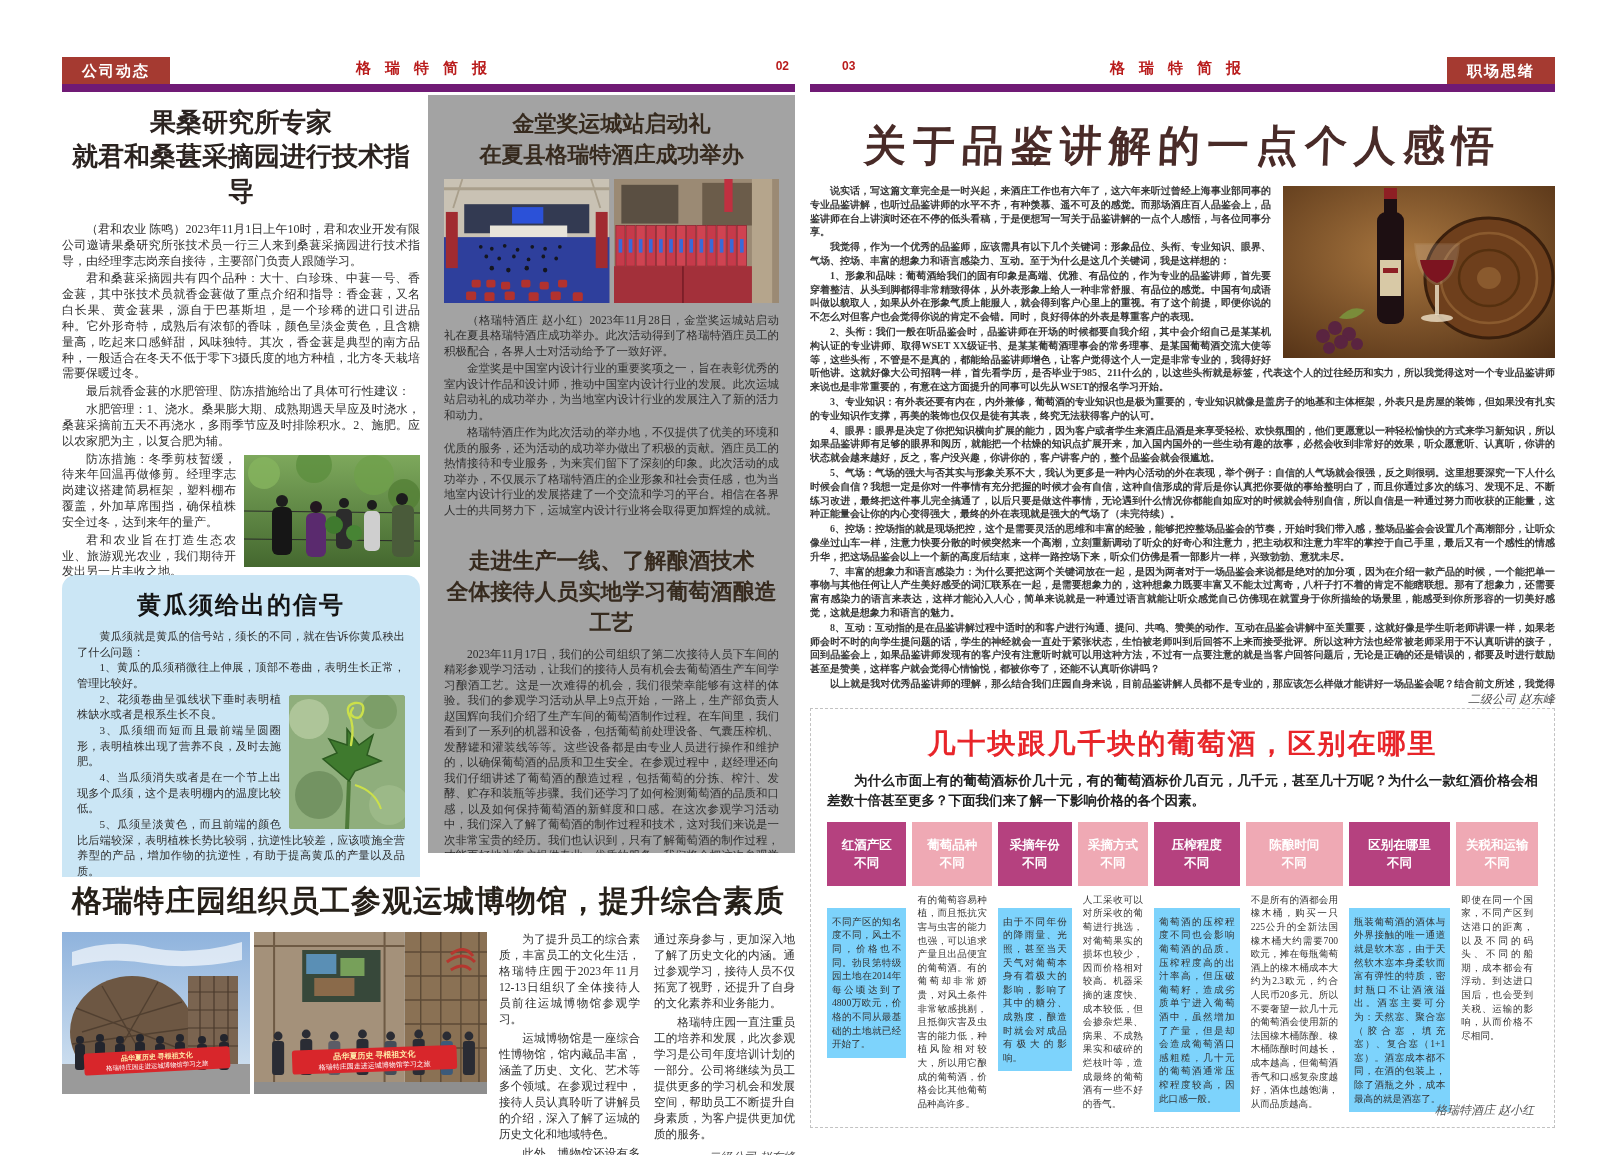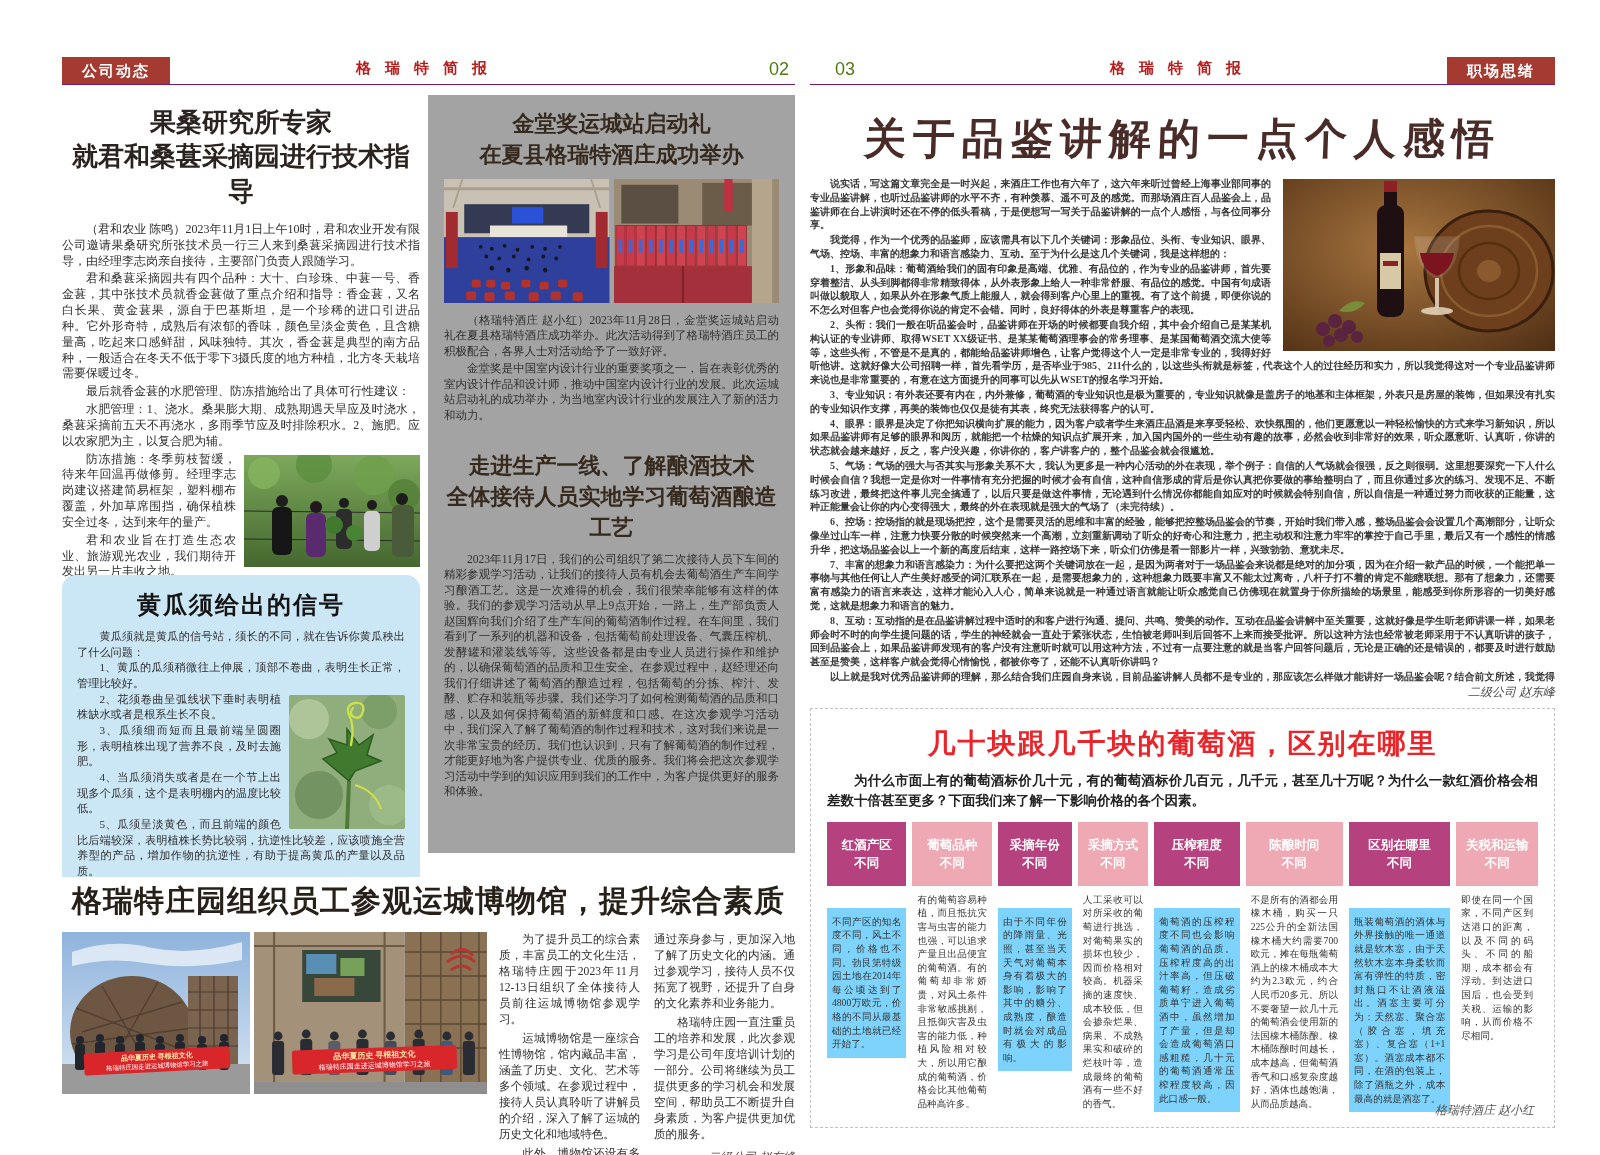--- a/index.html
+++ b/index.html
@@ -3,29 +3,29 @@
 <meta charset="utf-8">
 <style>
   html,body{margin:0;padding:0;background:#ffffff;}
   #sheet{position:relative;width:1600px;height:1155px;background:#fff;overflow:hidden;
          font-family:"Liberation Serif", serif;color:#2f2f2f;}
   .page{position:absolute;top:57px;}
   #page-left{left:62px;width:733px;height:1070px;}
   #page-right{left:810px;width:745px;height:1075px;}
 
   
-  .pageheader{position:relative;height:27px;border-bottom:1px solid #701a75;
+  .pageheader{position:relative;height:27px;border-bottom:8px solid #701a75;
               font-family:"Liberation Sans", sans-serif;}
   .tag{position:absolute;top:0;height:27px;line-height:27px;padding:0 20px;background:#a53a31;
        color:#fff;font-size:15px;font-weight:bold;letter-spacing:2px;}
   .tag.left{left:0;} .tag.right{right:0;}
   .pub{position:absolute;left:0;right:0;text-align:center;top:2px;color:#b91c1c;
        font-size:15px;font-weight:bold;letter-spacing:14px;}
-  .pagenum{position:absolute;top:2px;color:#4d7c0f;font-size:18px;font-weight:normal;}
-  .pagenum.r{right:6px;} .pagenum.l{left:25px;}
+  .pagenum{position:absolute;top:2px;color:#b91c1c;font-size:12px;font-weight:bold;}
+  .pagenum.r{right:6px;} .pagenum.l{left:32px;}
 
   
   p.body{margin:0;text-indent:2em;text-align:justify;}
   .sig{text-align:right;font-size:12px;color:#4a4a4a;margin-top:6px;font-style:italic;}
   .photo{overflow:hidden;background:#888;}
   .photo svg{display:block;width:100%;height:100%;}
 
   
   #col-a{position:absolute;left:0;top:38px;width:358px;}
   .a1-title{font-family:Liberation Sans, sans-serif;font-size:26px;line-height:1.32;
@@ -260,20 +260,21 @@
                   <rect x="137" y="62" width="4" height="14"></rect>
               </g>
               <rect x="0" y="90" width="150" height="38" fill="#a3303a"></rect>
               <line x1="75" y1="90" x2="75" y2="128" stroke="#7c1f28" stroke-width="2"></line>
             </svg>
           </div>
         </div>
         <div class="m-body">
           <p class="body">（格瑞特酒庄 赵小红）2023年11月28日，金堂奖运城站启动礼在夏县格瑞特酒庄成功举办。此次活动得到了格瑞特酒庄员工的积极配合，各界人士对活动给予了一致好评。</p>
           <p class="body">金堂奖是中国室内设计行业的重要奖项之一，旨在表彰优秀的室内设计作品和设计师，推动中国室内设计行业的发展。此次运城站启动礼的成功举办，为当地室内设计行业的发展注入了新的活力和动力。</p>
+          <p class="body">格瑞特酒庄作为此次活动的举办地，不仅提供了优美的环境和优质的服务，还为活动的成功举办做出了积极的贡献。酒庄员工的热情接待和专业服务，为来宾们留下了深刻的印象。此次活动的成功举办，不仅展示了格瑞特酒庄的企业形象和社会责任感，也为当地室内设计行业的发展搭建了一个交流和学习的平台。相信在各界人士的共同努力下，运城室内设计行业将会取得更加辉煌的成就。</p>
         </div>
         <div class="m-gap"></div>
         <div class="m-title">
           <div>走进生产一线、了解酿酒技术</div>
           <div>全体接待人员实地学习葡萄酒酿造工艺</div>
         </div>
         <div class="m-body">
           <p class="body">2023年11月17日，我们的公司组织了第二次接待人员下车间的精彩参观学习活动，让我们的接待人员有机会去葡萄酒生产车间学习酿酒工艺。这是一次难得的机会，我们很荣幸能够有这样的体验。我们的参观学习活动从早上9点开始，一路上，生产部负责人赵国辉向我们介绍了生产车间的葡萄酒制作过程。在车间里，我们看到了一系列的机器和设备，包括葡萄前处理设备、气囊压榨机、发酵罐和灌装线等等。这些设备都是由专业人员进行操作和维护的，以确保葡萄酒的品质和卫生安全。在参观过程中，赵经理还向我们仔细讲述了葡萄酒的酿造过程，包括葡萄的分拣、榨汁、发酵、贮存和装瓶等步骤。我们还学习了如何检测葡萄酒的品质和口感，以及如何保持葡萄酒的新鲜度和口感。在这次参观学习活动中，我们深入了解了葡萄酒的制作过程和技术，这对我们来说是一次非常宝贵的经历。我们也认识到，只有了解葡萄酒的制作过程，才能更好地为客户提供专业、优质的服务。我们将会把这次参观学习活动中学到的知识应用到我们的工作中，为客户提供更好的服务和体验。</p>
 
         </div>

